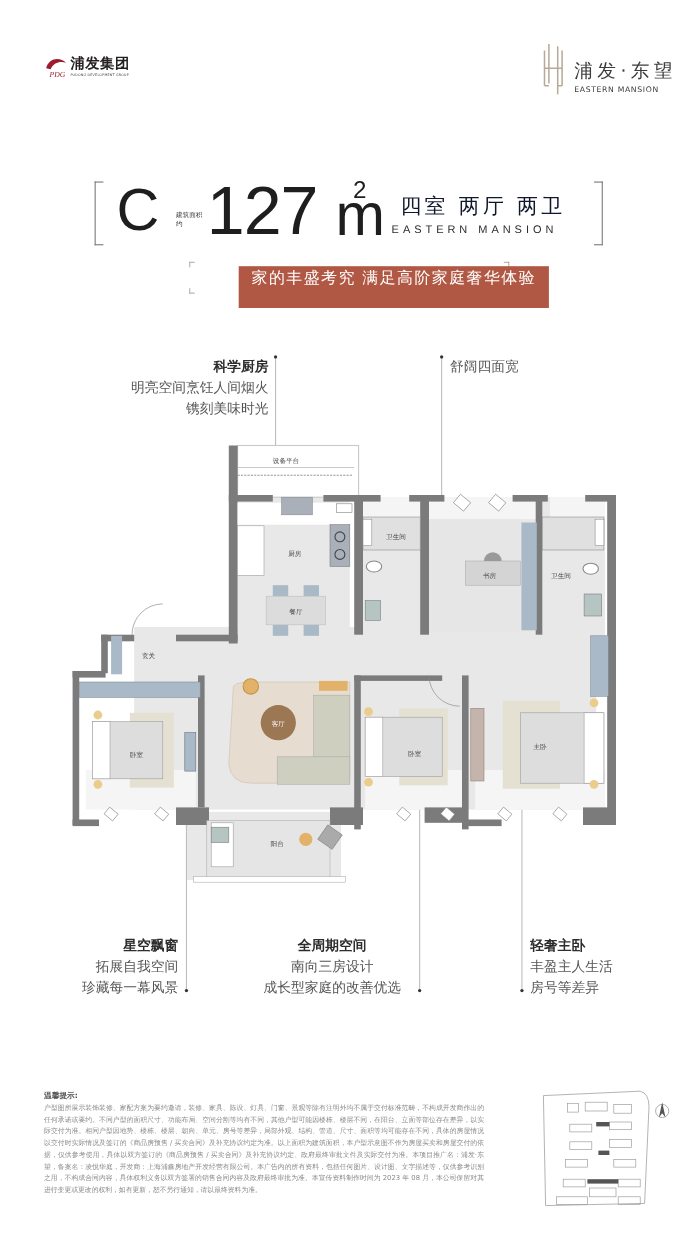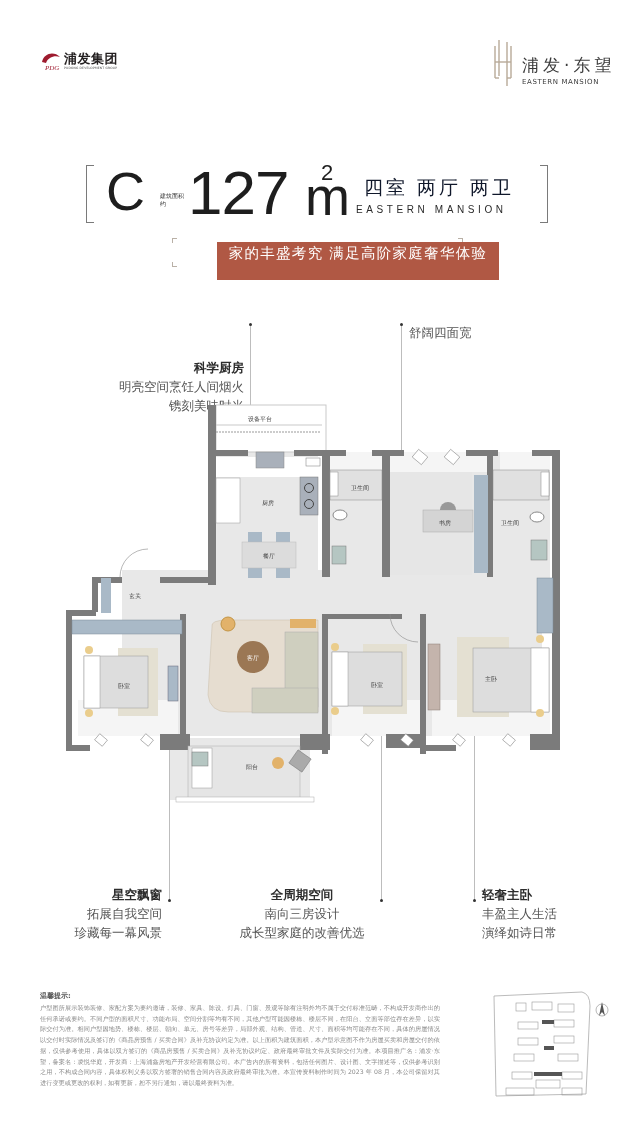--- a/index.html
+++ b/index.html
@@ -31,21 +31,21 @@
   .area-sup { left: 320px; top: 160px; font-size: 22px; color: #1e1e1e; font-family: "Liberation Sans", sans-serif; }
   .rooms-cn { left: 364px; top: 175px; font-size: 19px; color: #0f172a; letter-spacing: 3px; white-space: nowrap; }
   .rooms-en { left: 356px; top: 204px; font-size: 10px; color: #2a2a2a; letter-spacing: 3.6px; white-space: nowrap; font-family: "Liberation Sans", sans-serif; }
 
   .slogan-frame { left: 172px; top: 238px; width: 291px; height: 29px; }
   .slogan-frame .c { position: absolute; width: 5px; height: 5px; border-color: #b9b0a6; border-style: solid; }
   .slogan { left: 177px; top: 242px; width: 282px; height: 38px; background: #b05844; color: #ffffff; font-size: 14.5px; letter-spacing: 1.3px; text-align: center; line-height: 22px; white-space: nowrap; margin-left: 40px; }
 
   
   .anno { font-size: 12.5px; line-height: 19px; color: #555; white-space: nowrap; }
-  .anno .t { font-weight: bold; color: #2d2d2d; margin-top: 35px; }
+  .anno .t { font-weight: bold; color: #2d2d2d; }
   .anno.right { text-align: right; }
   .vline { width: 1px; background: #bdbdbd; }
   .dot { width: 3px; height: 3px; background: #333; border-radius: 50%; }
 
   
   .plan { left: 0; top: 0; width: 635px; height: 1125px; pointer-events: none; }
 
   
   .notice-title { left: 40px; top: 991px; font-size: 7px; font-weight: bold; color: #555; }
   .notice-body { left: 40px; top: 1003px; width: 400px; font-size: 6.2px; line-height: 10.7px; color: #8a8a8a; text-align: justify; }
@@ -131,21 +131,21 @@
   <div class="t">全周期空间</div>
   <div>南向三房设计</div>
   <div>成长型家庭的改善优选</div>
 </div>
 
 <div class="abs vline" style="left:474px; top:728px; height:172px;"></div>
 <div class="abs dot" style="left:473px; top:899px;"></div>
 <div class="abs anno" style="left:482px; top:850px;">
   <div class="t">轻奢主卧</div>
   <div>丰盈主人生活</div>
-  <div>演绎如诗日常</div>
+  <div>房号等差异</div>
 </div>
 
 <svg class="abs plan" viewBox="0 0 635 1125">
 
   <g fill="#e8e8e8">
     <rect x="216" y="452" width="102" height="130"></rect>
     <rect x="122" y="570" width="420" height="166"></rect>
     <rect x="330" y="452" width="90" height="120"></rect>
     <rect x="390" y="452" width="100" height="130"></rect>
     <rect x="490" y="452" width="60" height="130"></rect>

